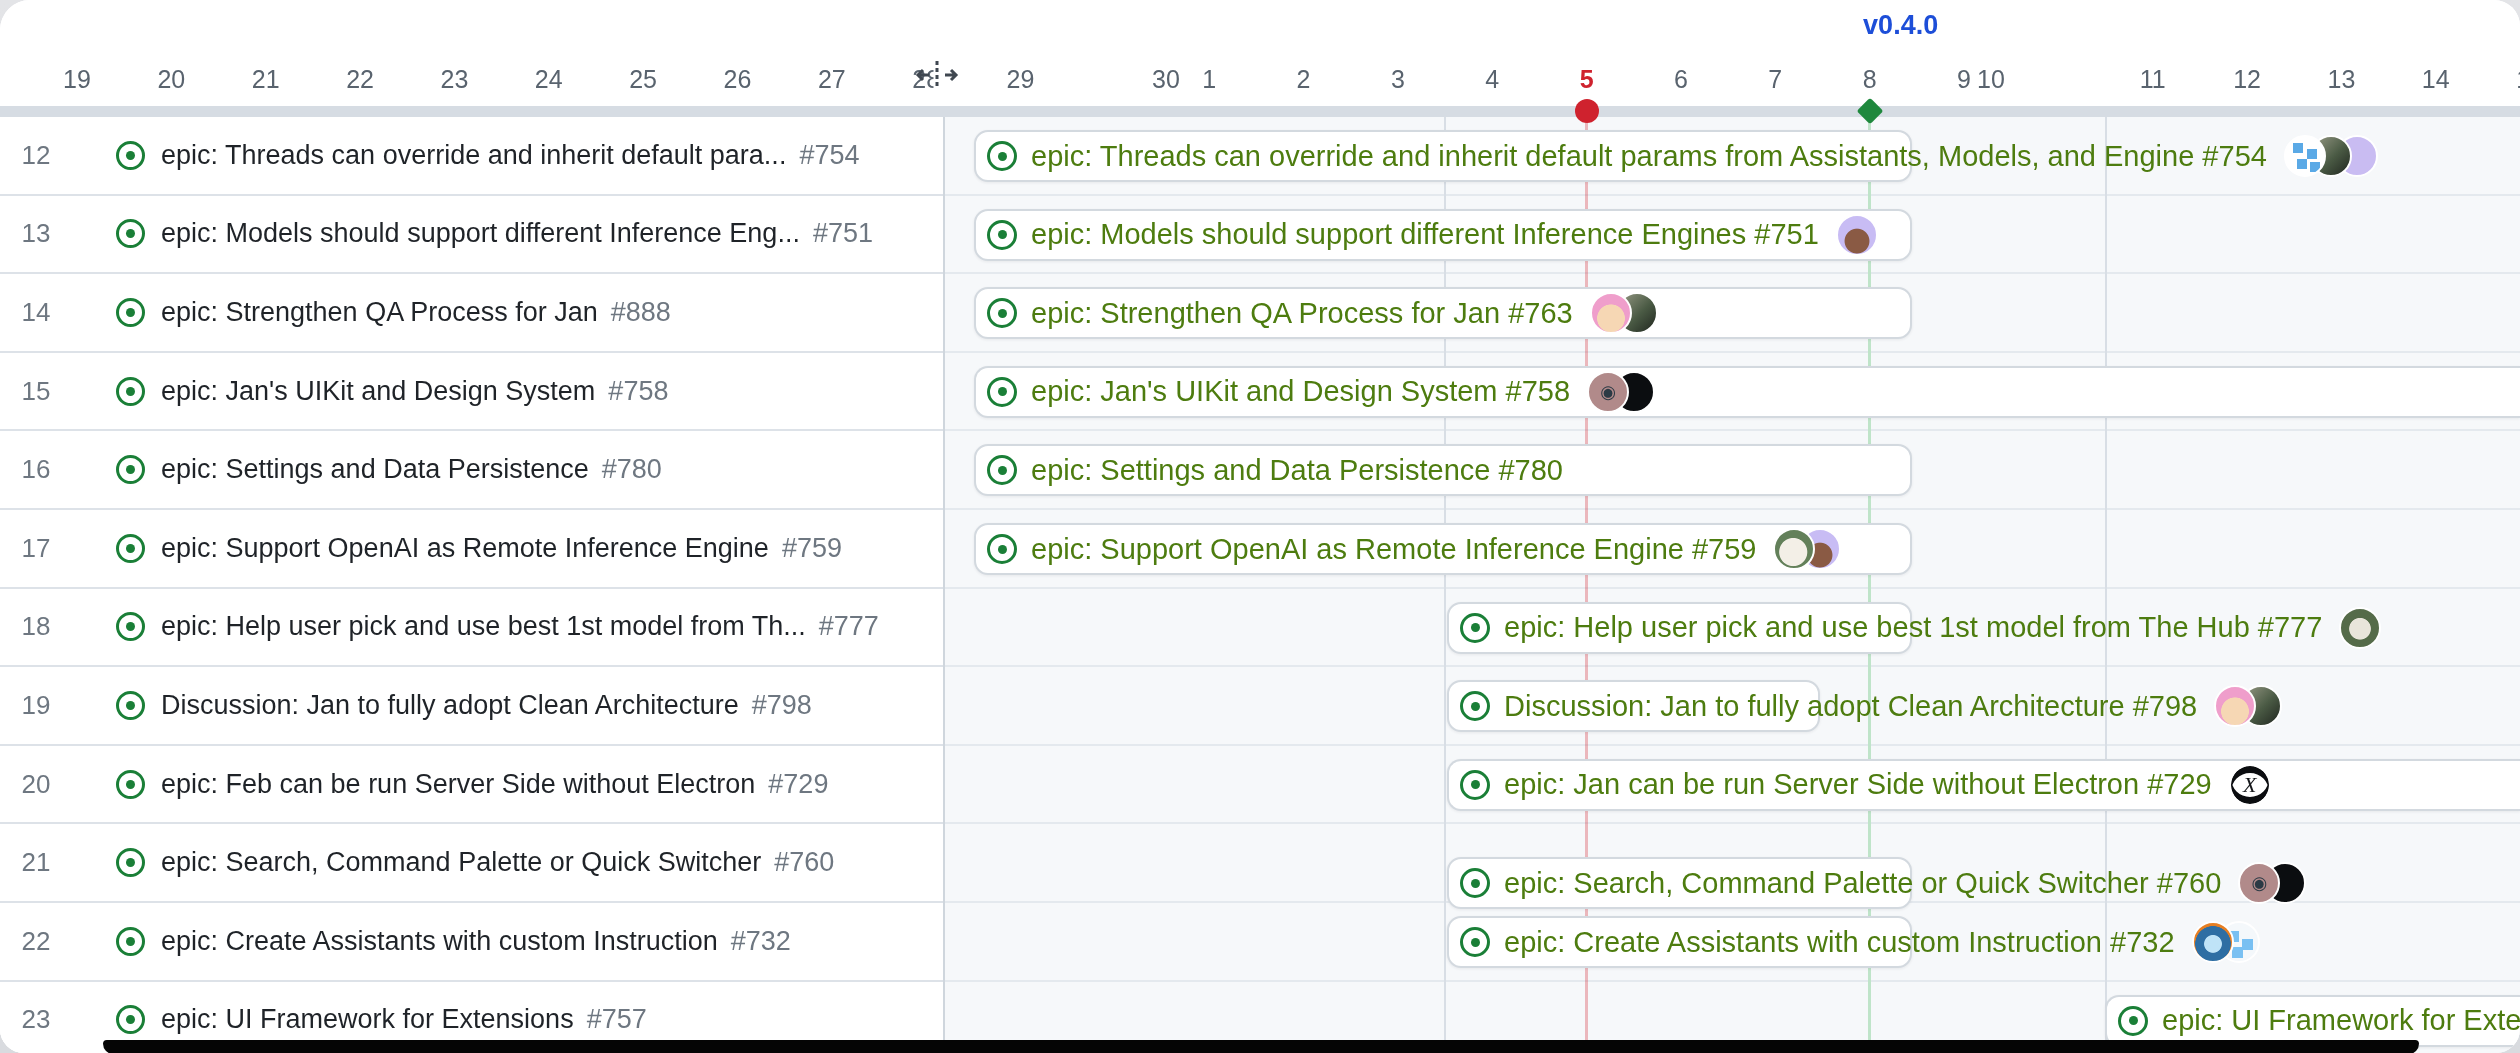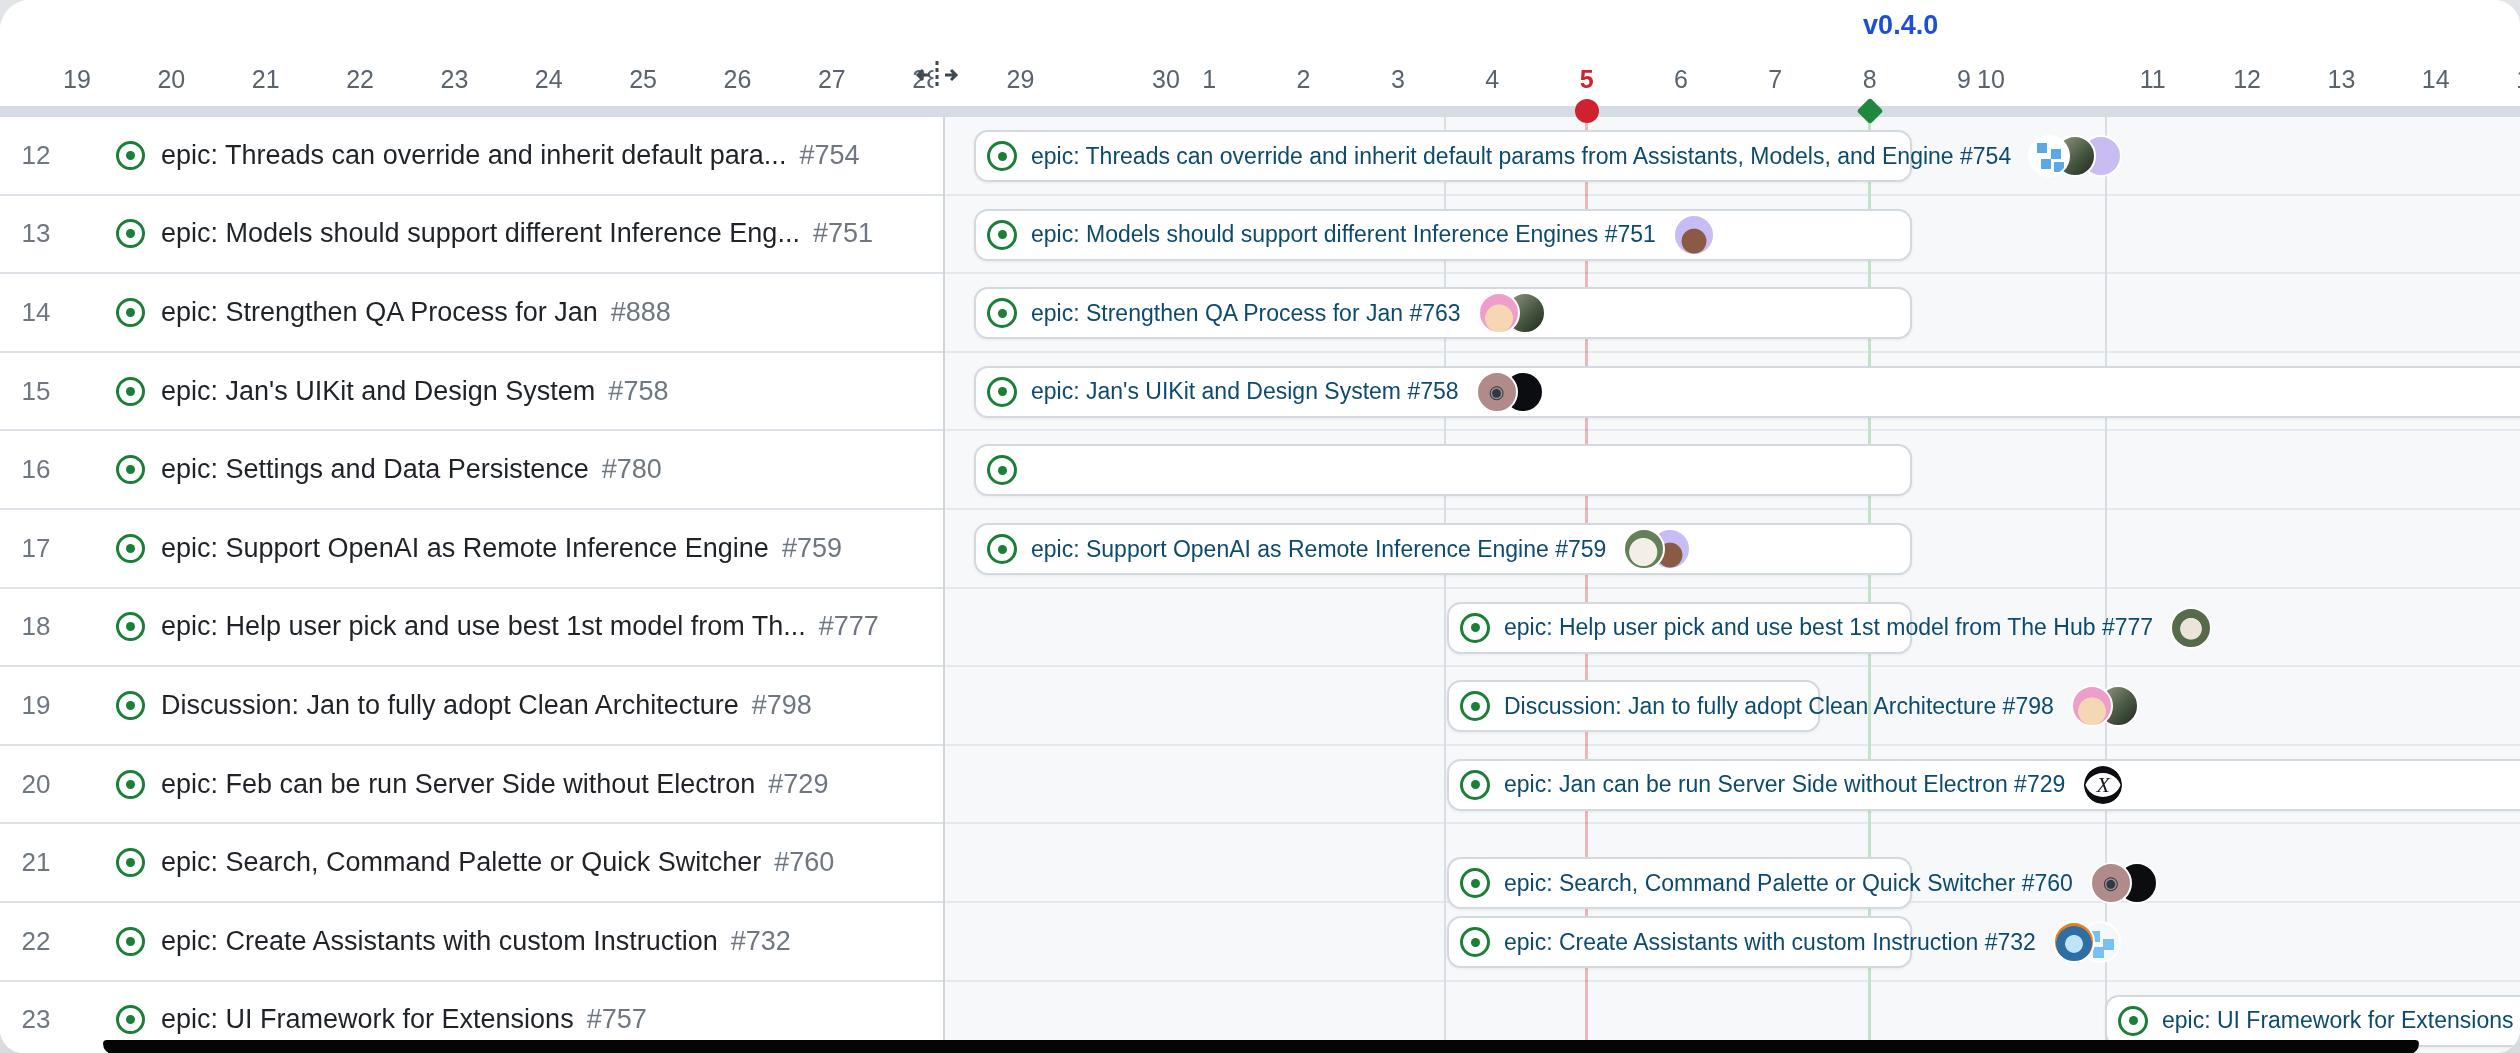--- a/index.html
+++ b/index.html
@@ -31,21 +31,21 @@
   #milestone-line{position:absolute;top:0;bottom:0;width:3px;background:#bfe4c9;z-index:1;}
 
   
   .bar{position:absolute;height:52px;z-index:2;}
   .bar .pill{position:absolute;left:0;top:0;height:100%;width:100%;background:#ffffff;
              border:2px solid #d3d9df;border-radius:14px;box-sizing:border-box;
              box-shadow:0 1px 3px rgba(27,31,36,.07);}
   .bar.clipped .pill{border-radius:14px 0 0 14px;border-right:none;}
   .bar .bar-content{position:absolute;left:0;top:0;height:100%;display:flex;align-items:center;
              padding-left:13px;white-space:nowrap;z-index:2;}
-  .bar-title{font-size:23px;color:#0c4a6e;margin-left:14px;}
+  .bar-title{font-size:29px;color:#4d7c0f;margin-left:14px;}
 
   .issue-icon{display:inline-block;width:30px;height:30px;border:3px solid #1a7f37;border-radius:50%;
               box-sizing:border-box;position:relative;background:#fff;flex:none;}
   .issue-icon::after{content:"";position:absolute;left:50%;top:50%;width:9px;height:9px;margin:-4.5px 0 0 -4.5px;
               border-radius:50%;background:#1a7f37;}
 
   
   .avatars{display:inline-flex;margin-left:17px;align-items:center;}
   .avatar{width:42px;height:42px;border-radius:50%;border:2px solid #ffffff;box-sizing:border-box;
           position:relative;flex:none;display:flex;align-items:center;justify-content:center;
@@ -198,20 +198,21 @@
               <span class="avatars">
                 <span class="avatar av-mauve-eye" style="z-index: 20;">◉</span>
                 <span class="avatar av-black-moon" style="z-index: 19;"></span>
               </span>
             </div>
           </div>
           <div class="bar" style="left: 974px; top: 327.4px; width: 938px;">
             <div class="pill"></div>
             <div class="bar-content">
               <span class="issue-icon"></span>
+              <span class="bar-title">epic: Settings and Data Persistence #780</span>
             </div>
           </div>
           <div class="bar" style="left: 974px; top: 406px; width: 938px;">
             <div class="pill"></div>
             <div class="bar-content">
               <span class="issue-icon"></span>
               <span class="bar-title">epic: Support OpenAI as Remote Inference Engine #759</span>
               <span class="avatars">
                 <span class="avatar av-cat-white" style="z-index: 20;"></span>
                 <span class="avatar av-purple-person" style="z-index: 19;"></span>

